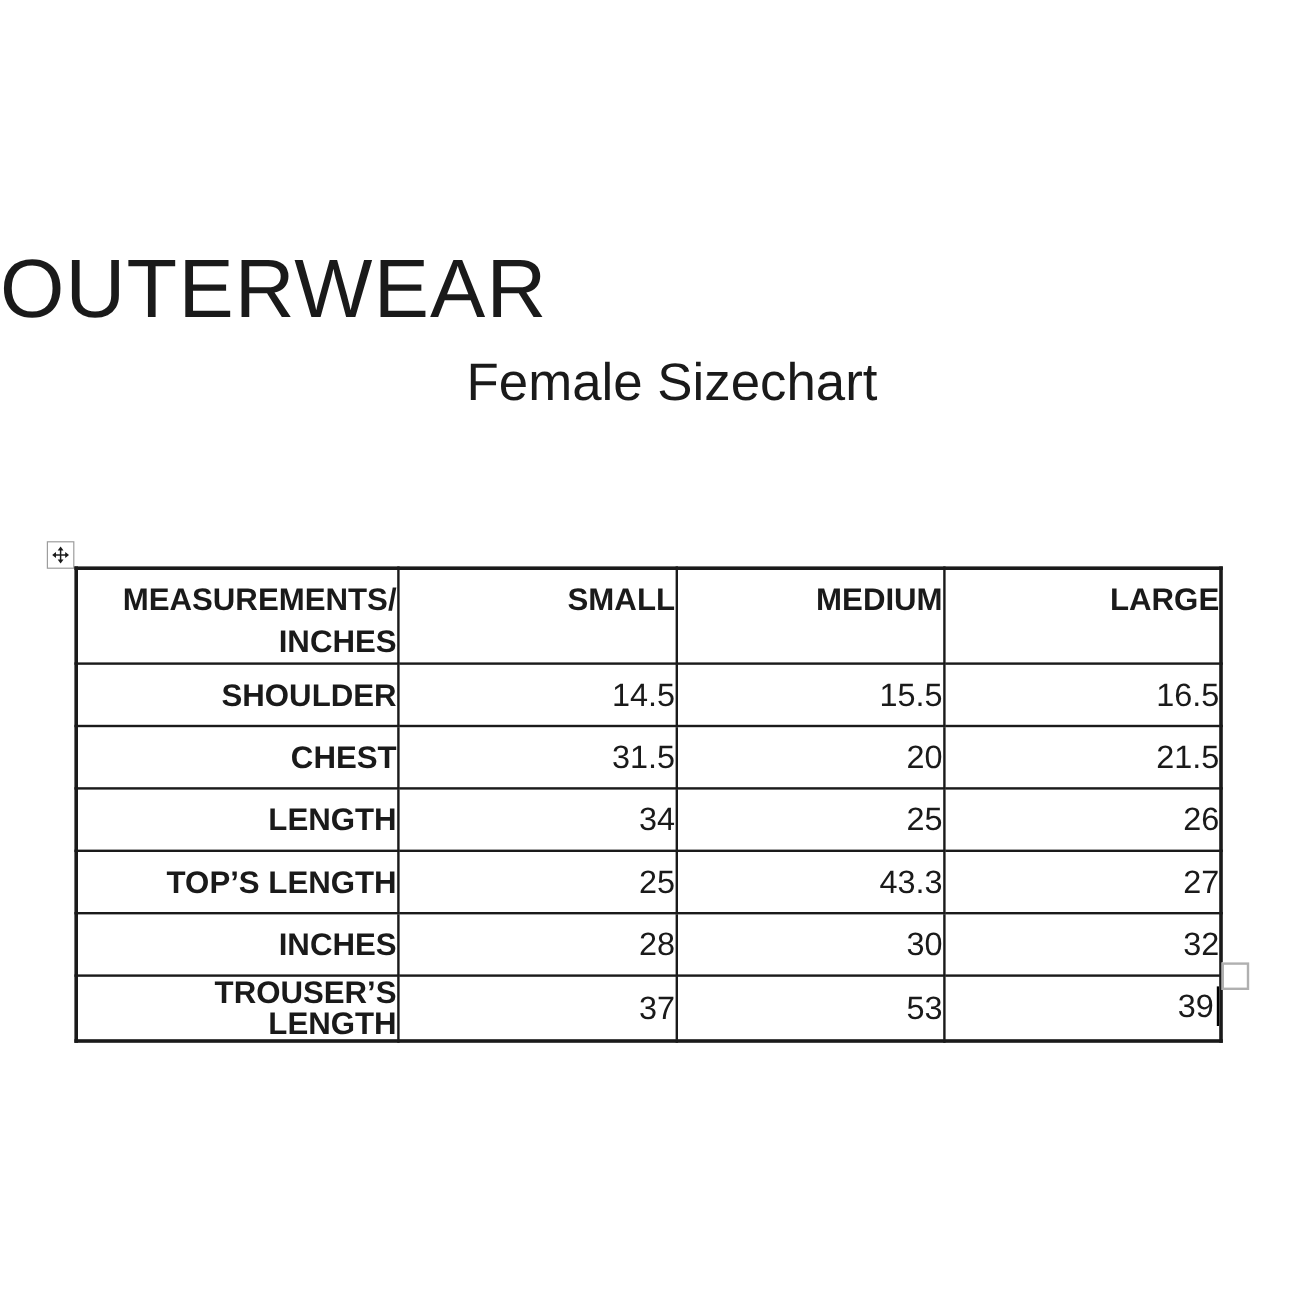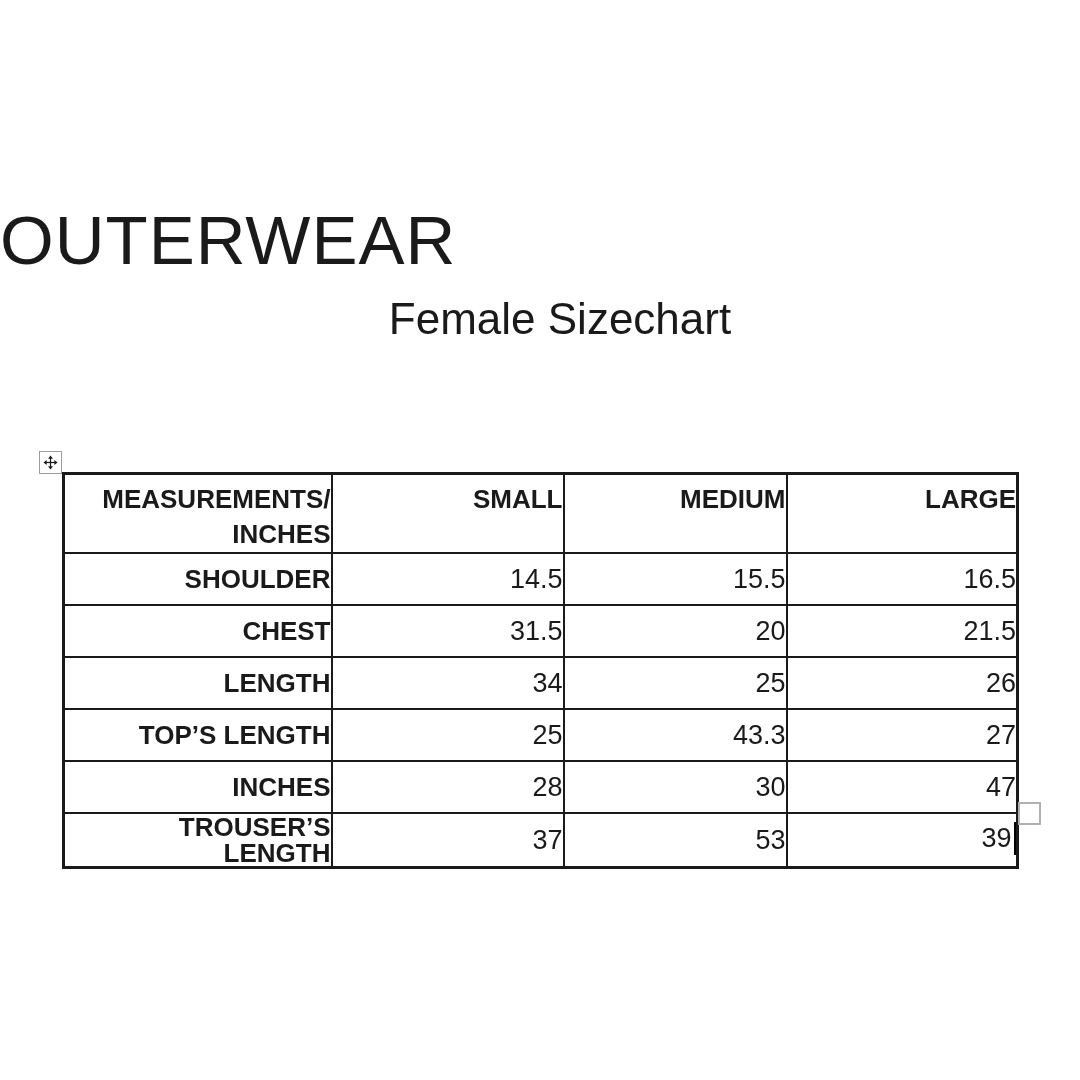--- a/index.html
+++ b/index.html
@@ -151,21 +151,21 @@
   <tr>
     <td class="row-label">TOP’S LENGTH</td>
     <td>25</td>
     <td>43.3</td>
     <td>27</td>
   </tr>
   <tr>
     <td class="row-label">INCHES</td>
     <td>28</td>
     <td>30</td>
-    <td>47</td>
+    <td>32</td>
   </tr>
   <tr>
     <td class="row-label">TROUSER’S LENGTH</td>
     <td>37</td>
     <td>53</td>
     <td>
       <span>39</span><span class="caret"></span>
     </td>
   </tr>
 </tbody>

